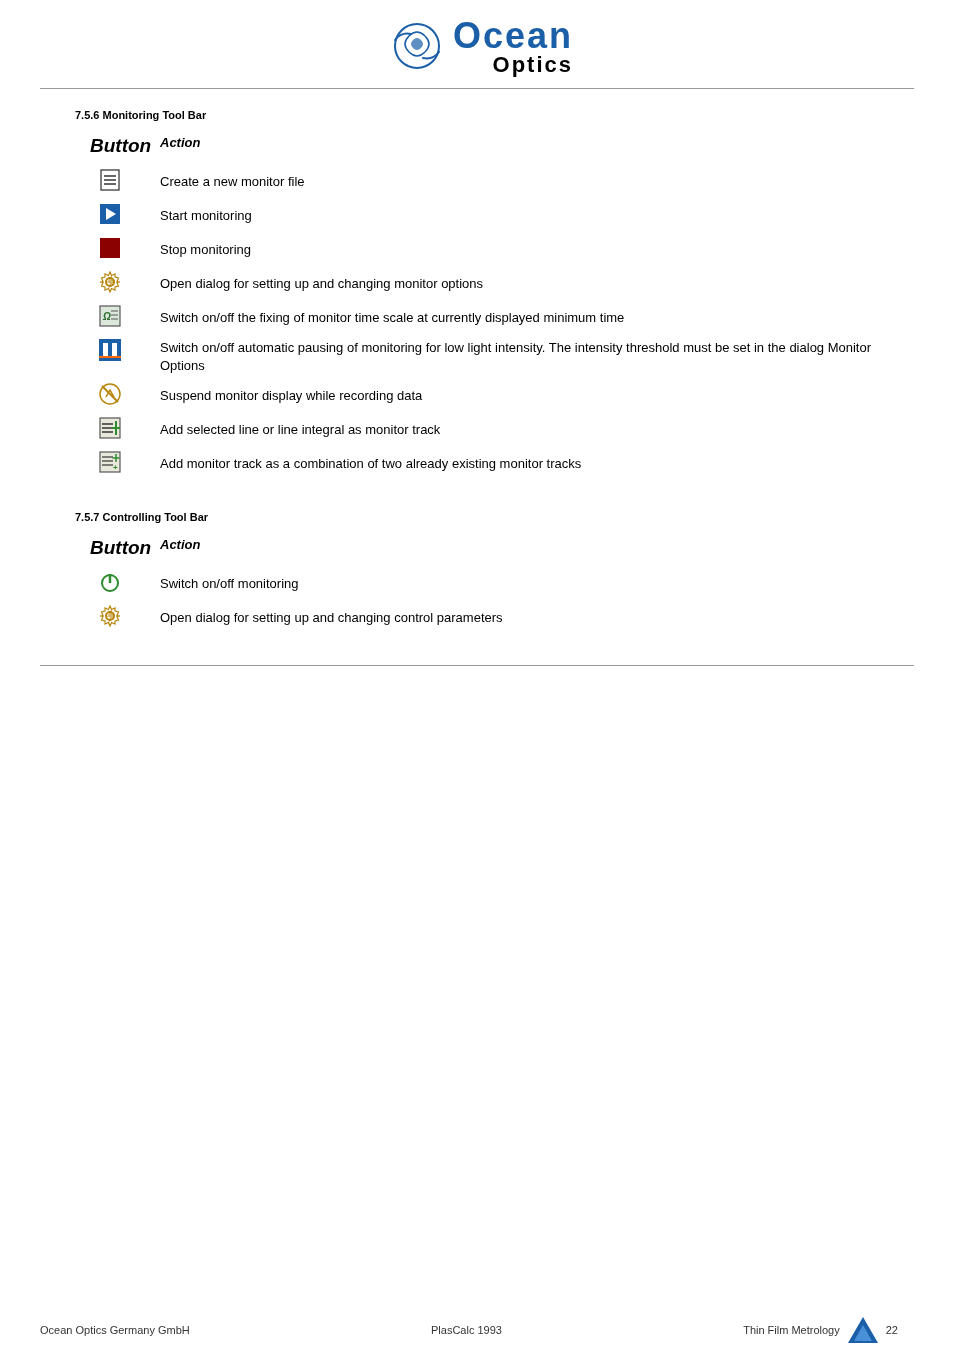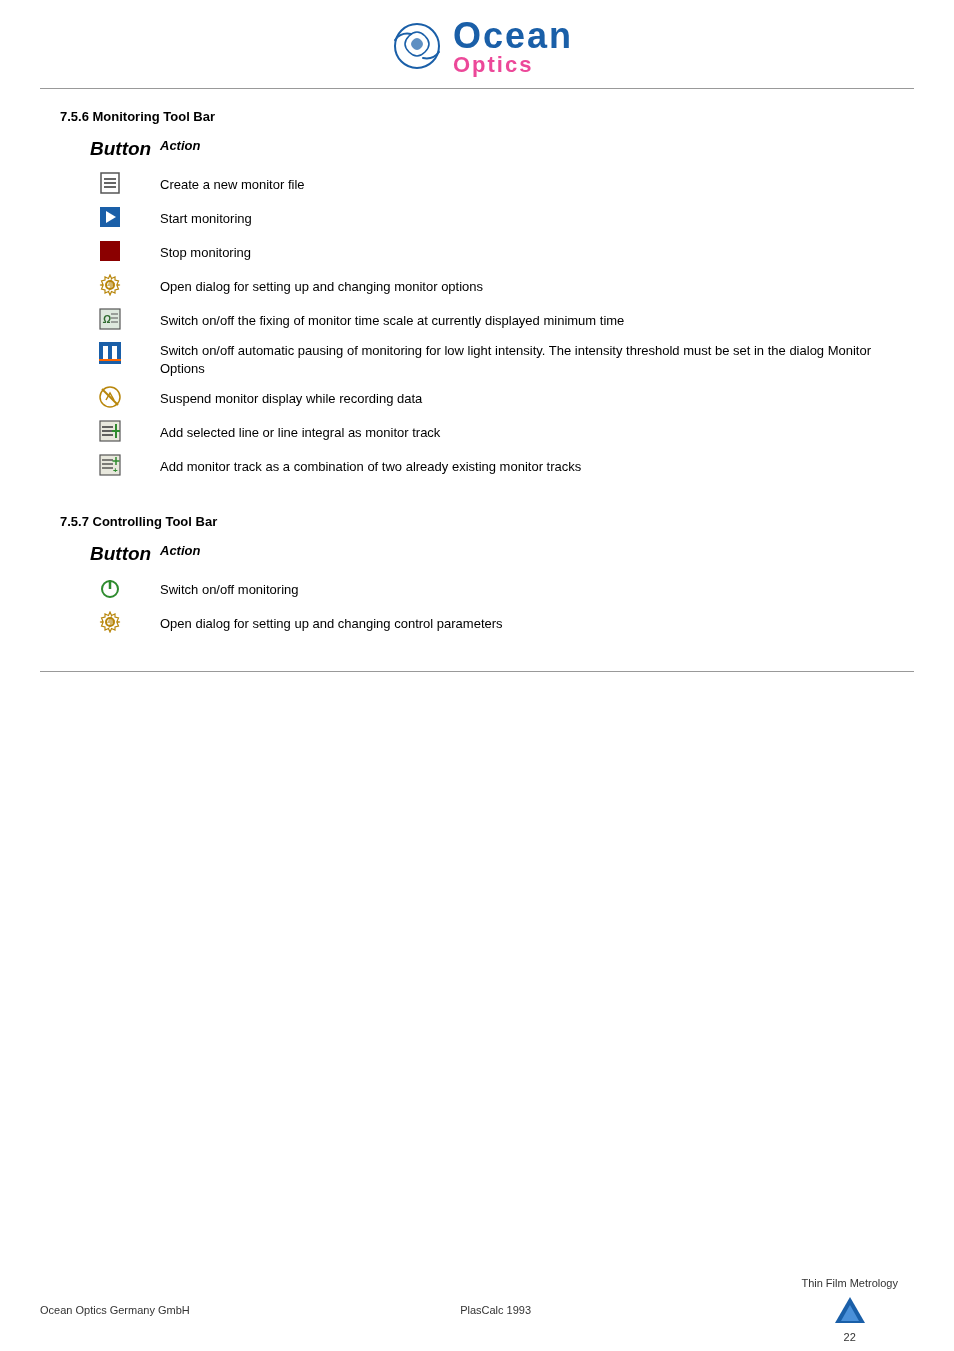--- a/index.html
+++ b/index.html
@@ -34,22 +34,23 @@
     .logo-ocean {
       font-size: 36px;
       font-weight: bold;
       color: #1a5fa8;
       letter-spacing: 2px;
     }
 
     .logo-optics {
       font-size: 22px;
       font-weight: bold;
-      color: #ec4899;
+      color: #000000;
       letter-spacing: 2px;
+      text-align: right;
     }
 
     .top-divider {
       border: none;
       border-top: 1px solid #999;
       margin: 0 40px 20px 40px;
     }
 
     .bottom-divider {
       border: none;
@@ -57,23 +58,24 @@
       margin: 20px 40px 0 40px;
     }
 
     
     .content {
       padding: 0 60px;
     }
 
     
     .section-title {
-      font-size: 13px;
+      font-size: 11px;
       font-weight: bold;
       margin-bottom: 14px;
+      margin-left: 15px;
     }
 
     
     .toolbar-table {
       width: 100%;
       border-collapse: collapse;
       margin-bottom: 30px;
     }
 
     .toolbar-table .col-button {
@@ -320,21 +322,21 @@
     </table>
   </div>
 
 </div>
 
 <hr class="bottom-divider">
 
 <div class="footer">
   <span>Ocean Optics Germany GmbH</span>
   <span>PlasCalc 1993</span>
-  <div style="display:flex; align-items:center; gap:8px;flex-direction:column;">
+  <div style="display:flex; align-items:center; gap:8px;">
     <span>Thin Film Metrology</span>
 
     <div style="display:inline-block; position:relative; width:30px; height:26px;">
       <div style="width:0;height:0;border-left:15px solid transparent;border-right:15px solid transparent;border-bottom:26px solid #1a5fa8; position:absolute; top:0; left:0;"></div>
       <div style="width:0;height:0;border-left:9px solid transparent;border-right:9px solid transparent;border-bottom:16px solid #4a90d9; position:absolute; top:8px; left:6px;"></div>
     </div>
     <span>22</span>
   </div>
 </div>
 

